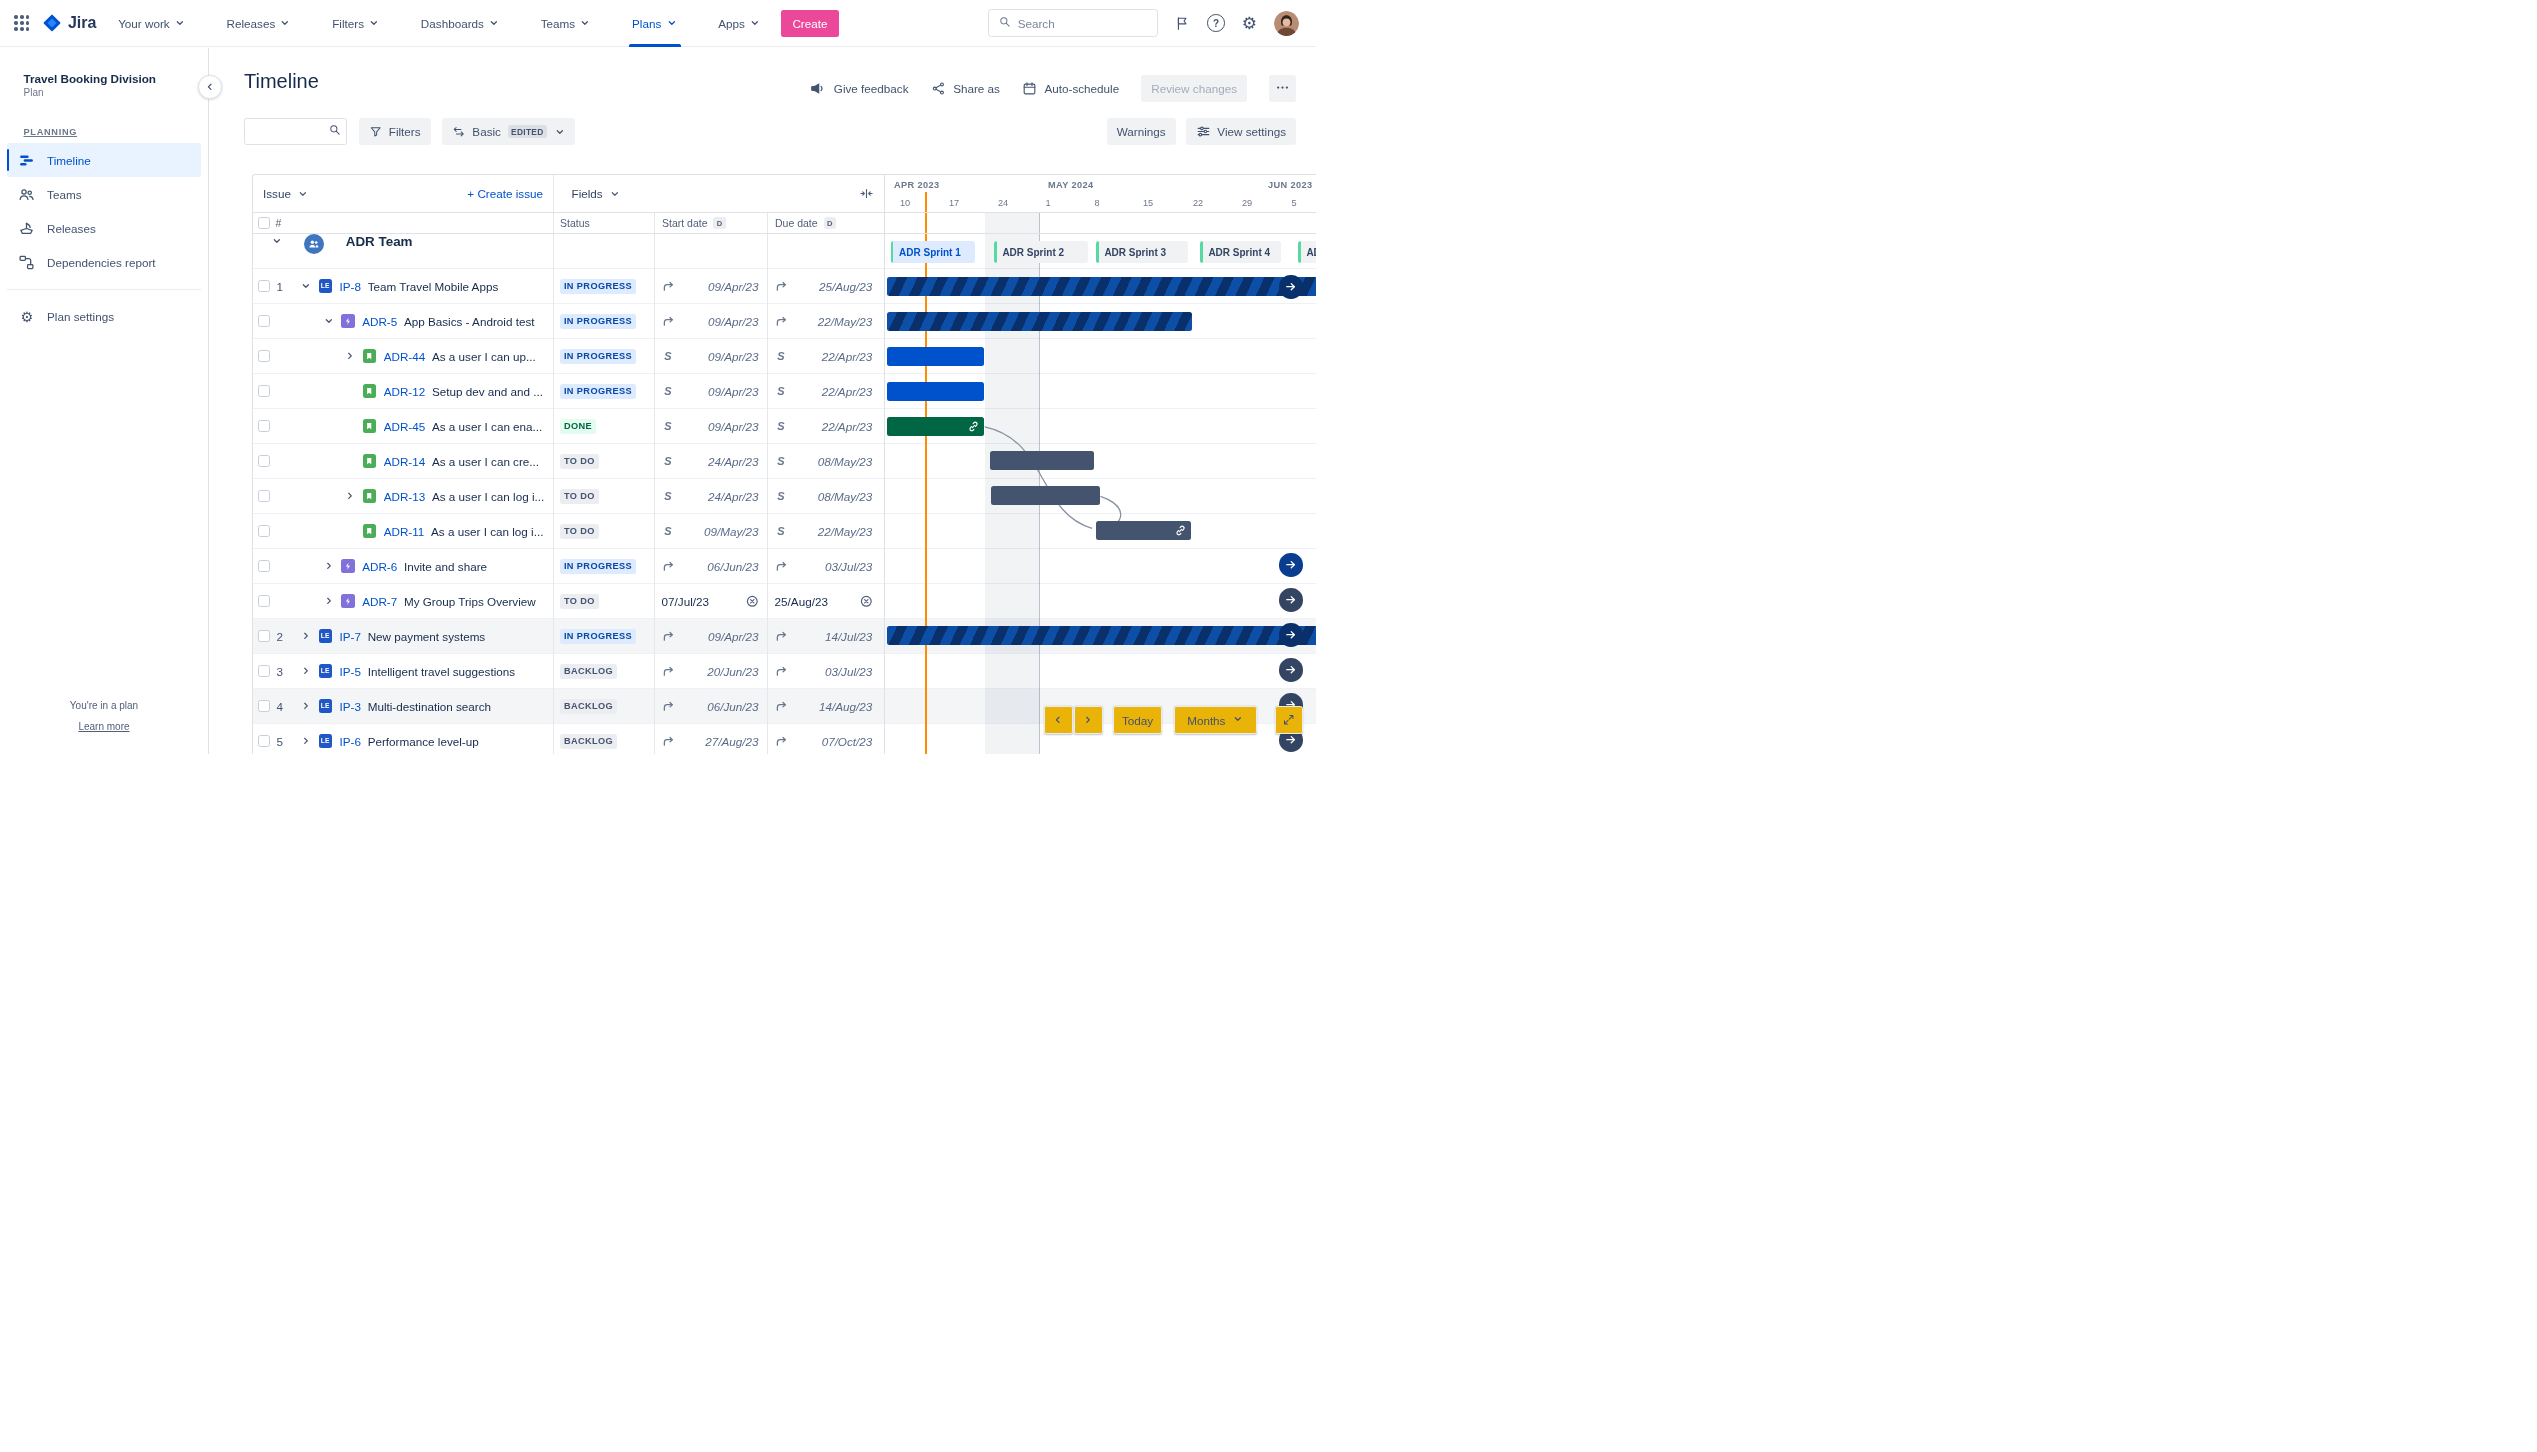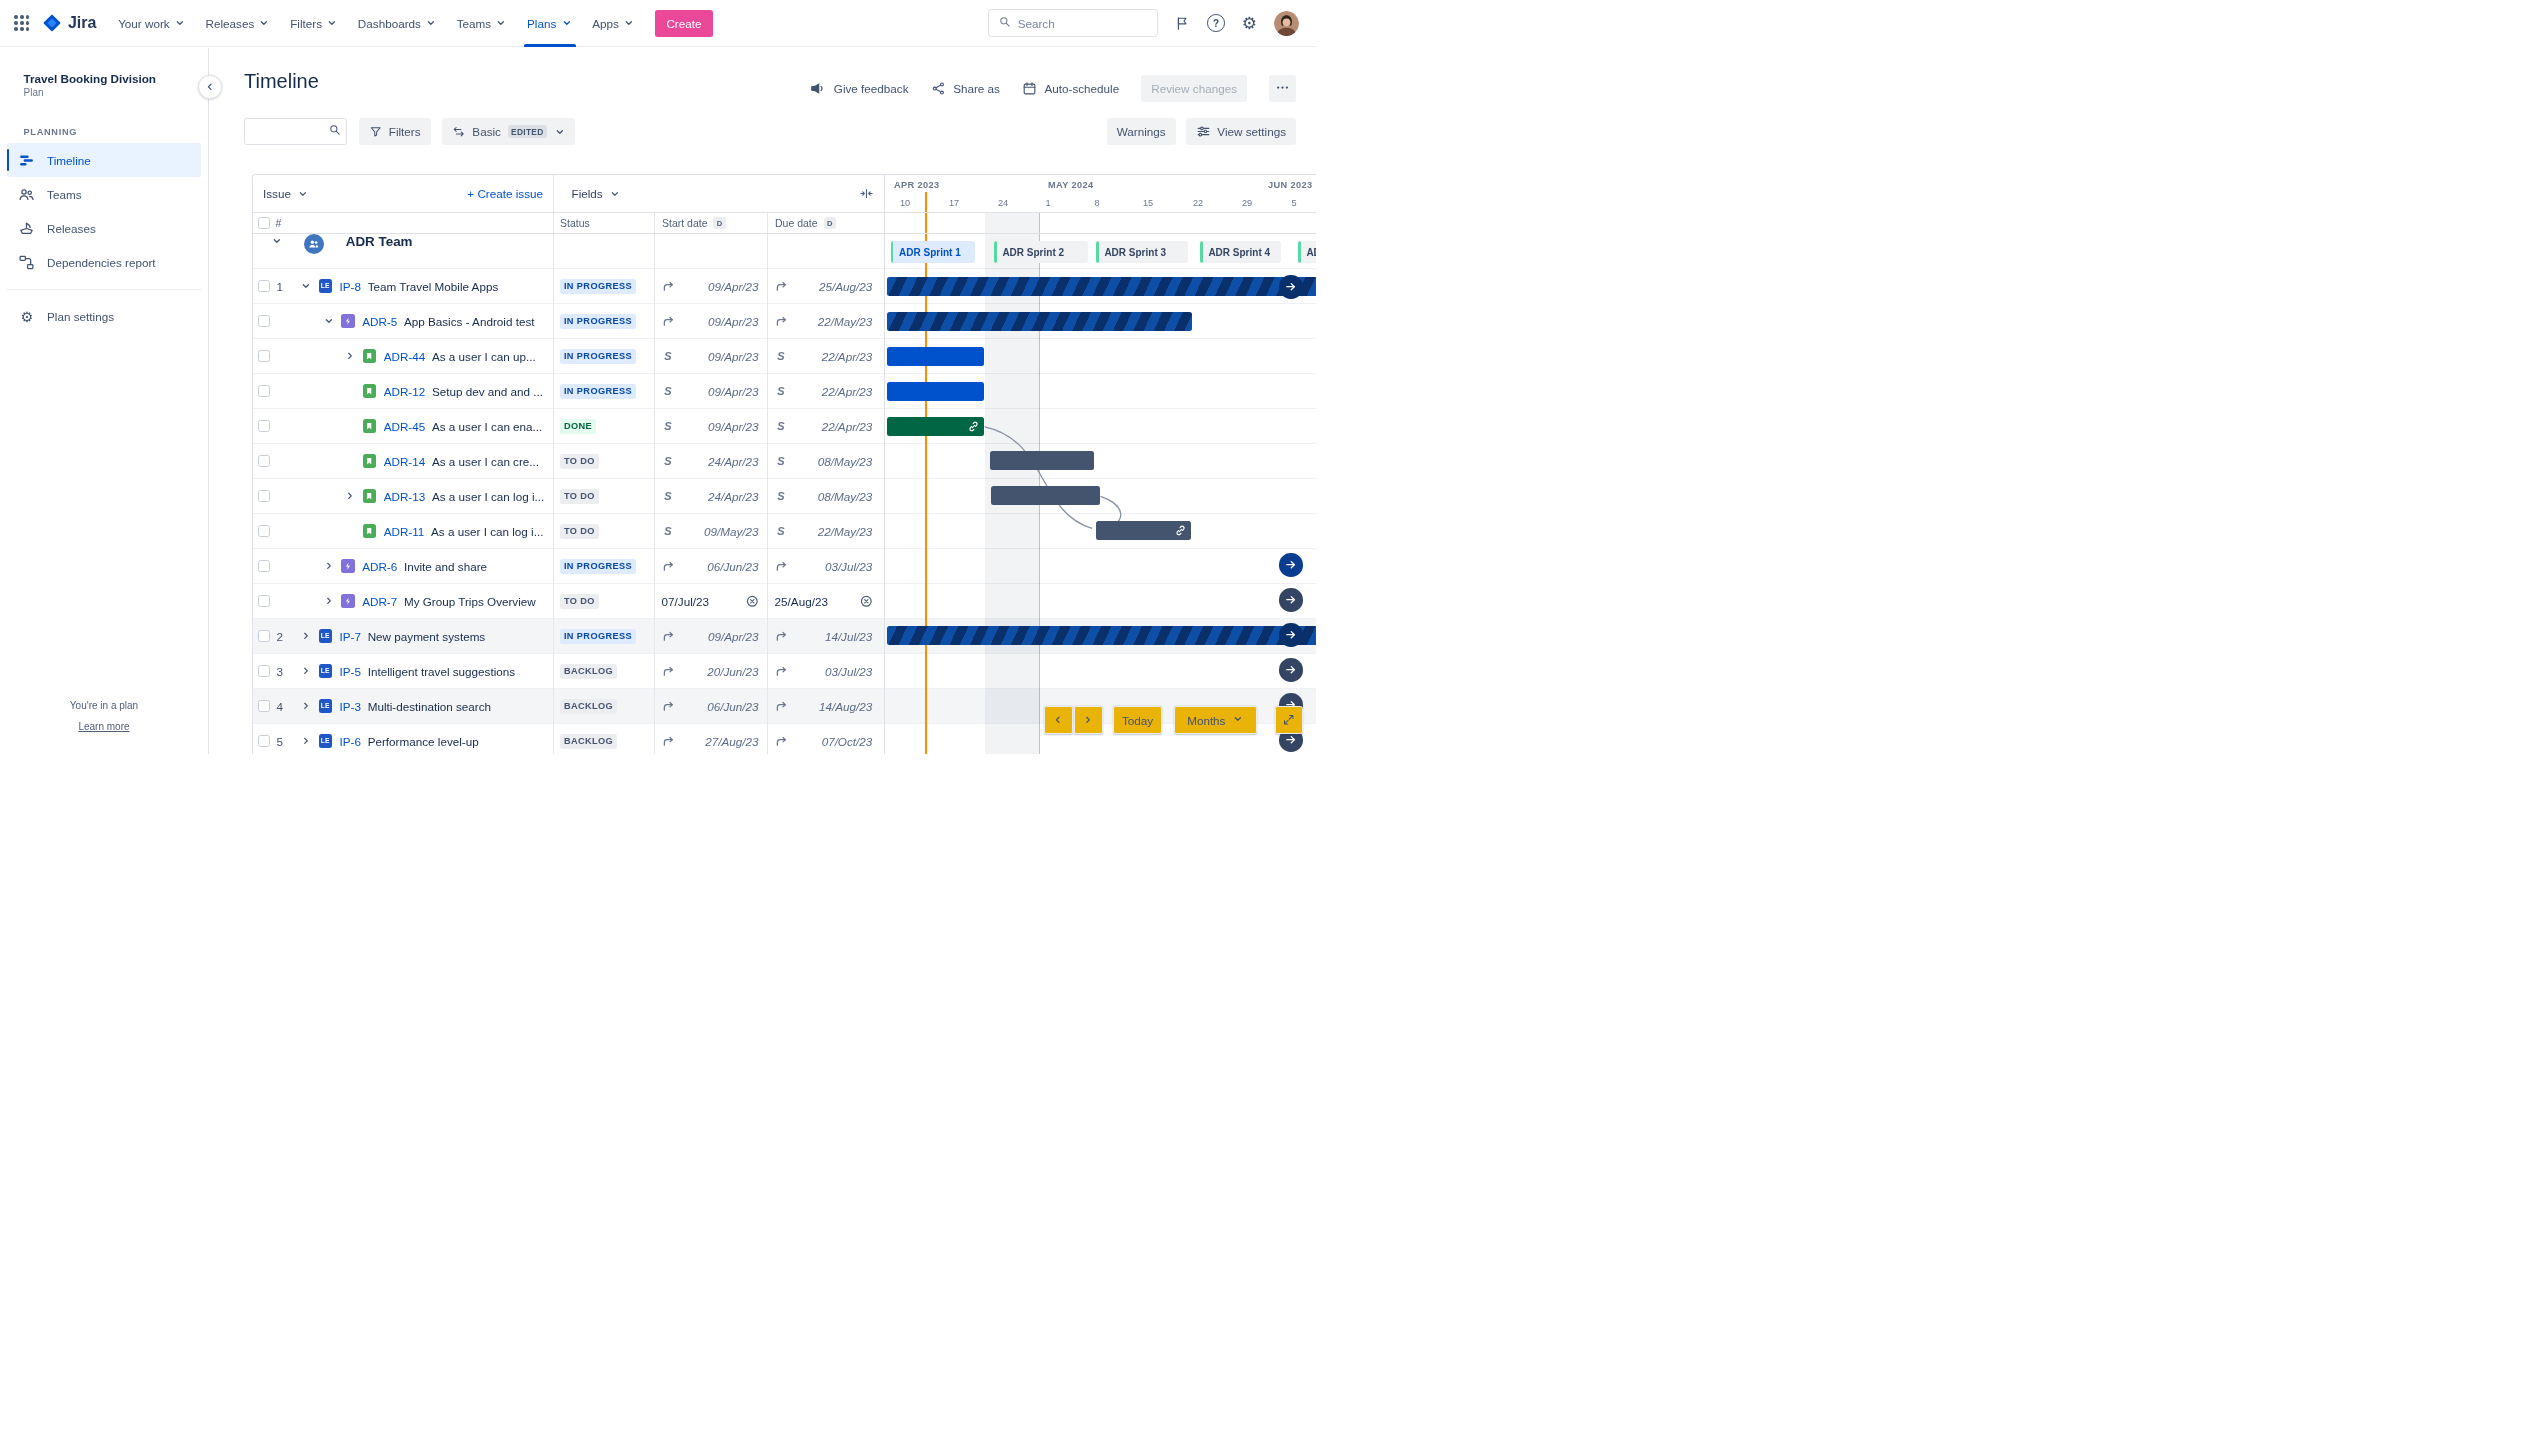--- a/index.html
+++ b/index.html
@@ -25,21 +25,21 @@
   .nav-icons { display:flex; align-items:center; gap:17px; margin-left:17px; color:#42526e; }
   .nav-ic { display:grid; place-items:center; cursor:pointer; }
   .help-circ { width:17.6px; height:17.6px; border:1.7px solid #42526e; border-radius:50%; display:grid; place-items:center; font-size:10px; font-weight:700; color:#42526e; }
   .gear-glyph { font-size:17px; line-height:1; color:#42526e; }
   .avatar-wrap { width:25px; height:25px; border-radius:50%; overflow:hidden; cursor:pointer; }
 
   
   .sidebar { position:absolute; top:48px; left:0; width:209px; bottom:0; background:#fff; border-right:0.8px solid #dfe1e6; z-index:20; }
   .plan-name { margin:23.5px 23.5px 0; font-size:11.7px; font-weight:700; color:#172b4d; }
   .plan-type { margin:2.5px 23.5px 0; font-size:10px; color:#6b778c; }
-  .section-label { margin:28.5px 23.5px 6.7px; font-size:9.2px; font-weight:700; letter-spacing:0.7px; color:#6b778c; }
+  .section-label { margin:28.5px 23.5px 6.7px; font-size:9.2px; font-weight:700; letter-spacing:0.7px; color:#6b778c;text-decoration:underline; }
   .side-item { display:flex; align-items:center; gap:11.7px; height:34px; margin:0 6.7px; padding:0 5px 0 11.7px; border-radius:2.5px; font-size:11.7px; color:#42526e; cursor:pointer; position:relative; }
   .side-item .s-ico { width:17px; height:17px; display:grid; place-items:center; color:#44546f; }
   .side-item.active { background:#e9f2ff; color:#0052cc; font-weight:500; }
   .side-item.active .s-ico { color:#0052cc; }
   .side-item.active::before { content:""; position:absolute; left:0; top:5.9px; bottom:5.9px; width:2.5px; background:#0052cc; border-radius:1.7px; }
   .side-divider { height:0.8px; background:#ebecf0; margin:10px 6.7px; }
   .side-footer { position:absolute; bottom:22px; left:0; right:0; text-align:center; font-size:10px; color:#505f79; }
   .learn-more { margin-top:10px; text-decoration:underline; cursor:pointer; display:inline-block; }
   .collapse-btn { position:absolute; left:198px; top:75px; width:23.5px; height:23.5px; border-radius:50%; background:#fff; border:0.8px solid #dfe1e6; box-shadow:0 0.8px 2.5px rgba(9,30,66,.18); z-index:30; display:grid; place-items:center; cursor:pointer; color:#42526e; }
 
@@ -152,21 +152,21 @@
           <i></i>
         </span>
     </div>
     <div class="brand">
       <svg width="20" height="20" viewBox="0 0 24 24">
           <path fill="#0052CC" d="M21.7 11.2L12.8 2.3a1.15 1.15 0 0 0-1.6 0l-8.9 8.9a1.15 1.15 0 0 0 0 1.6l8.9 8.9c.45.45 1.15.45 1.6 0l8.9-8.9a1.15 1.15 0 0 0 0-1.6z"></path>
           <path fill="#2684FF" d="M12 6.5L6.5 12l5.5 5.5L17.5 12z"></path>
         </svg>
       <span class="brand-name">Jira</span>
     </div>
-    <nav id="nav-items" style="display:flex;align-items:flex-end;">
+    <nav id="nav-items" style="display:flex;align-items:flex-end;gap:21px;">
         <div class="nav-item">
           <span>Your work</span>
           <span class="chev">
             <svg width="11.7" height="11.7" viewBox="0 0 16 16" fill="none" stroke="currentColor" stroke-width="1.7" stroke-linecap="round" stroke-linejoin="round">
               <path d="M4.5 6.5L8 10l3.5-3.5"></path>
             </svg>
           </span>
         </div>
         <div class="nav-item">
           <span>Releases</span>

